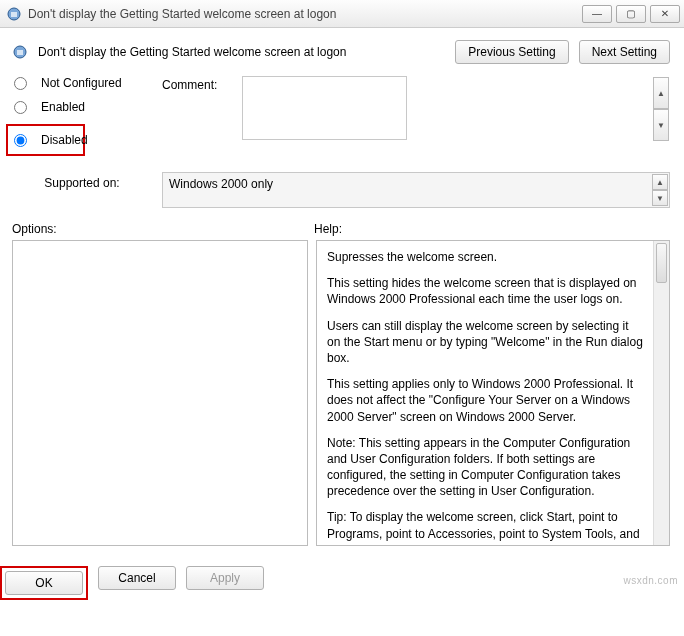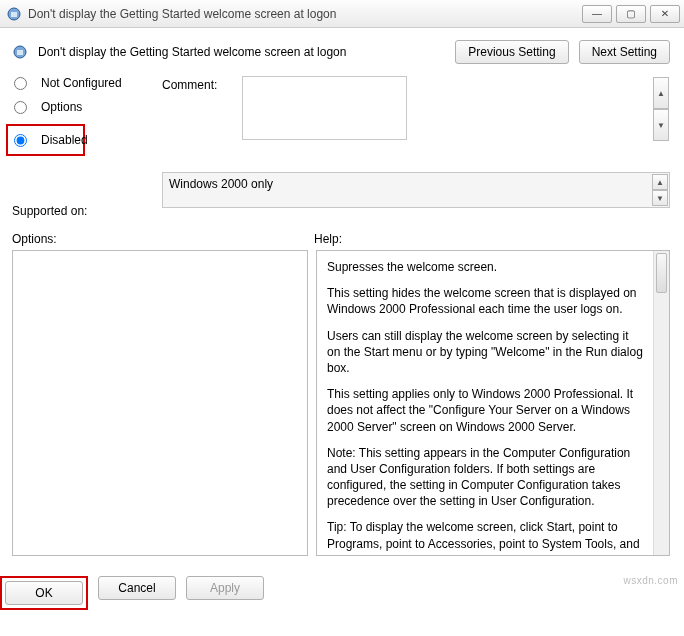--- a/index.html
+++ b/index.html
@@ -79,21 +79,21 @@
   .comment-box {
     flex: 1; height: 64px;
     border: 1px solid #c8c8c8;
     background: #fff;
     position: relative;
     padding: 4px;
     resize: none;
     font: inherit;
   }
   .support-row { display: flex; align-items: flex-start; margin-top: 6px; }
-  .support-label { width: 150px; text-align: left; padding-right: 10px; padding-top: 4px; margin-top: 28px;}
+  .support-label { width: 150px; text-align: center; padding-right: 10px; padding-top: 4px;}
   .support-box {
     flex: 1; height: 36px;
     border: 1px solid #c8c8c8;
     background: #f5f5f5;
     padding: 4px 6px;
     position: relative;
   }
   .spin {
     position: absolute; right: 1px; top: 1px; bottom: 1px;
     width: 16px;
@@ -196,21 +196,21 @@
   </div>
 
   <div class="config-row">
     <div class="radio-col">
       <label class="radio-item">
         <input type="radio" name="state" style="">
         <span>Not Configured</span>
       </label>
       <label class="radio-item">
         <input type="radio" name="state" style="">
-        <span>Options</span>
+        <span>Enabled</span>
       </label>
       <label class="radio-item selected">
         <input type="radio" name="state" checked="" style="">
         <span>Disabled</span>
       </label>
     </div>
     <div class="fields-col">
       <div class="field-row">
         <span class="field-label">Comment:</span>
         <div style="flex:1; position:relative;">

